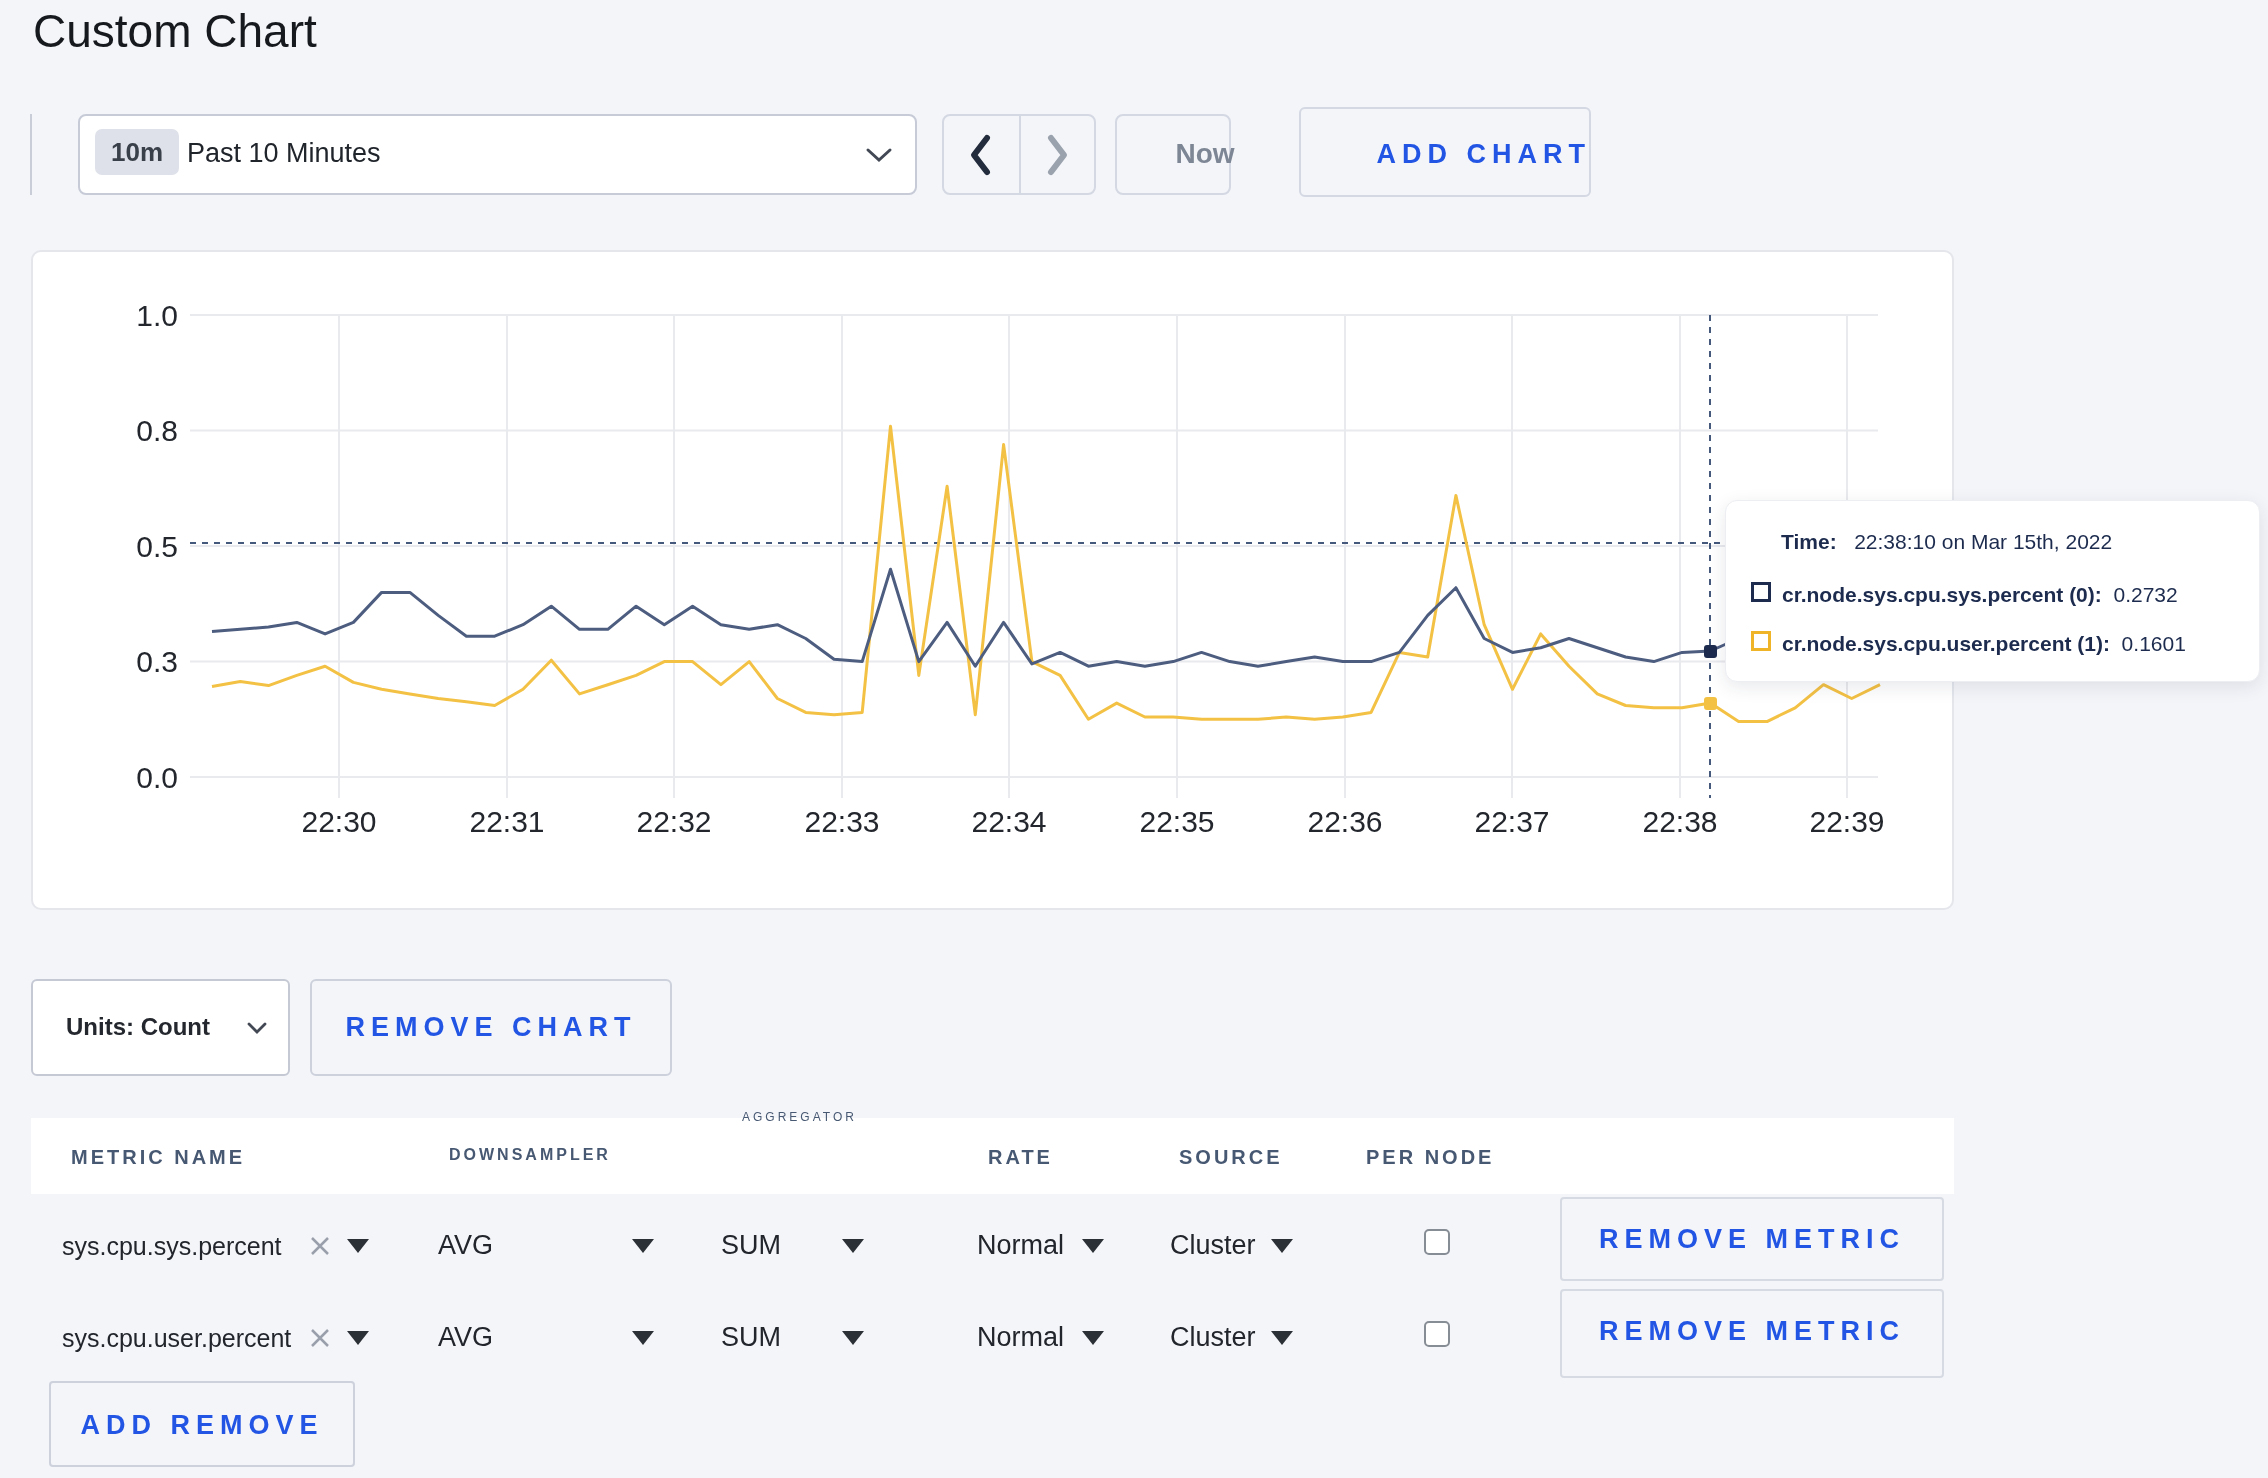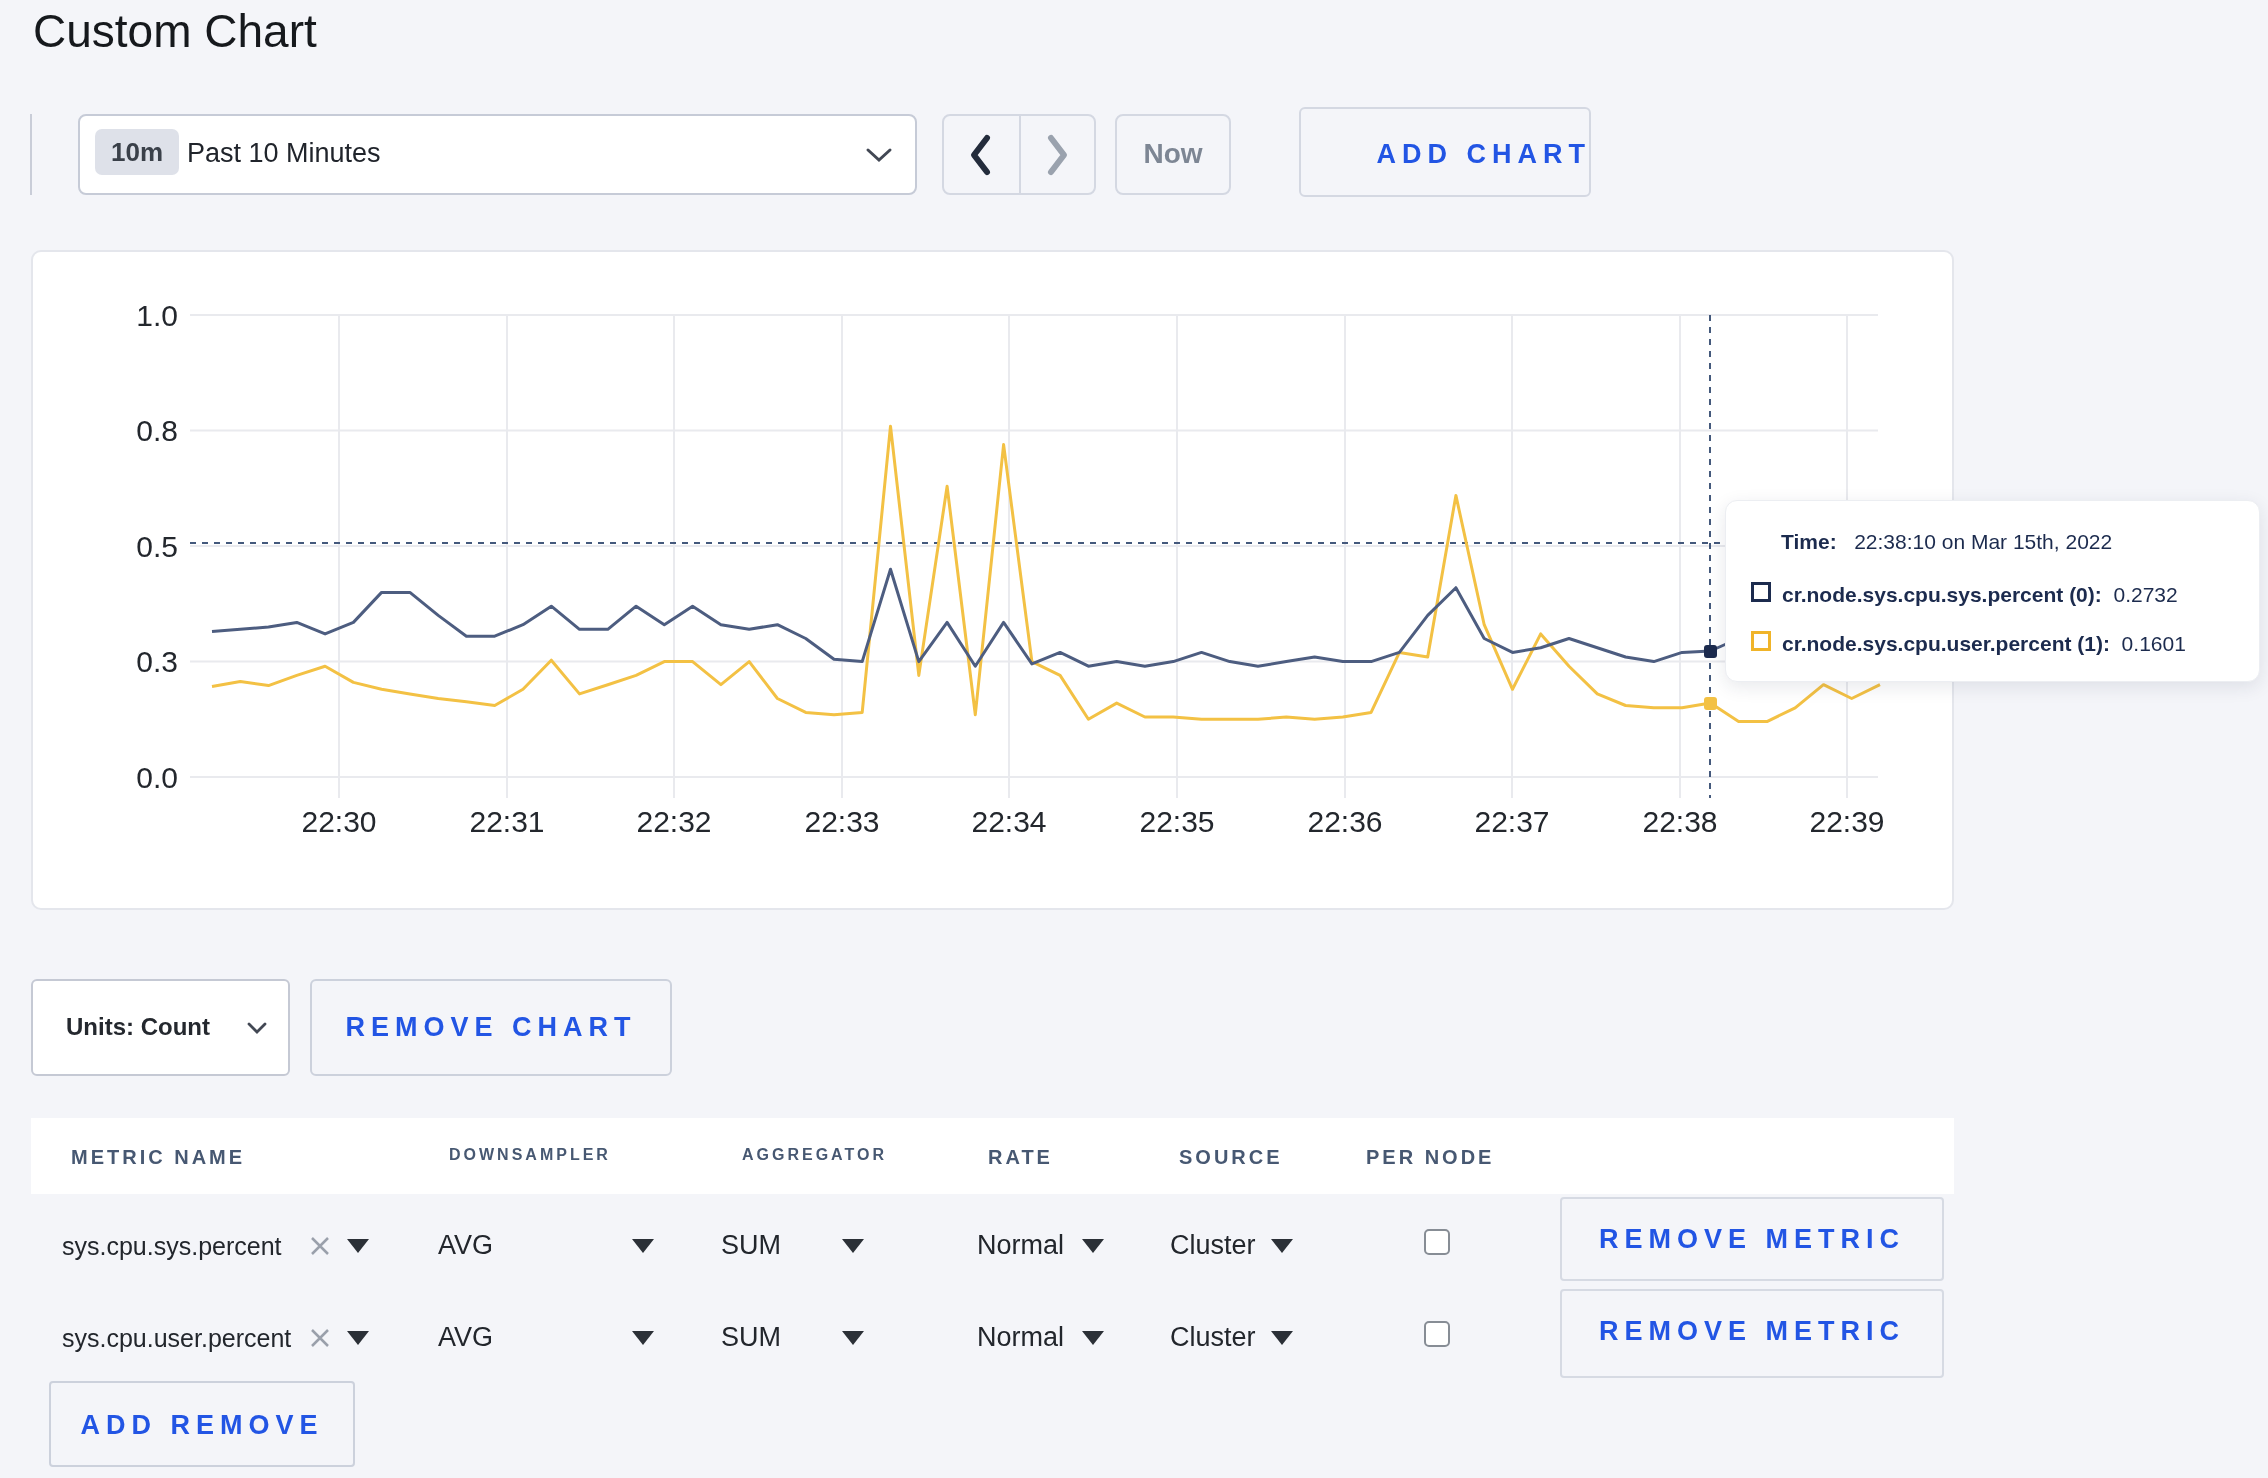--- a/index.html
+++ b/index.html
@@ -23,21 +23,21 @@
 <div class="btn" style="left:942px;top:114px;width:154px;height:81px;"></div>
 <div class="abs" style="left:1019px;top:116px;width:2px;height:77px;background:#d4d8e2;"></div>
 <svg class="abs" style="left:966px;top:132px;" width="28" height="46" viewBox="0 0 28 46">
     <path d="M21 6 L8 23 L21 40" fill="none" stroke="#232c3c" stroke-width="6" stroke-linecap="round" stroke-linejoin="round"></path>
   </svg>
 <svg class="abs" style="left:1044px;top:132px;" width="28" height="46" viewBox="0 0 28 46">
     <path d="M7 6 L20 23 L7 40" fill="none" stroke="#9aa2ae" stroke-width="6" stroke-linecap="round" stroke-linejoin="round"></path>
   </svg>
 
 <div class="btn" style="left:1115px;top:114px;width:116px;height:81px;"></div>
-<div class="abs" style="left:1115px;top:138px;width:116px;text-align:center;font-size:28px;color:#7d8694;font-weight:bold;">Now</div>
+<div class="abs" style="left:1115px;top:138px;width:116px;text-align:center;font-size:28px;color:#7d8694;font-weight:bold;padding-left:32px;">Now</div>
 
 <div class="btn" style="left:1299px;top:107px;width:292px;height:90px;border-radius:6px;"></div>
 <div class="abs bluetxt" style="left:1299px;top:139px;width:292px;text-align:right;font-size:27px;">ADD CHART</div>
 
 <div class="abs" style="left:31px;top:250px;width:1923px;height:660px;background:#fff;border:2px solid #e4e6ec;border-radius:10px;box-sizing:border-box;"></div>
 
 <svg class="abs" style="left:0;top:0;" width="2268" height="1478" viewBox="0 0 2268 1478">
 
   <g stroke="#e9eaee" stroke-width="2">
     <line x1="190" y1="315" x2="1878" y2="315"></line>
@@ -101,21 +101,21 @@
 <div class="abs" style="left:66px;top:1013px;font-size:24px;font-weight:bold;color:#24282e;">Units: Count</div>
 <svg class="abs" style="left:246px;top:1021px;" width="22" height="14" viewBox="0 0 22 14">
     <path d="M3 3 L11 11 L19 3" fill="none" stroke="#424854" stroke-width="2.8" stroke-linecap="round"></path>
   </svg>
 <div class="abs" style="left:310px;top:979px;width:362px;height:97px;border:2px solid #ccd1dc;border-radius:6px;box-sizing:border-box;"></div>
 <div class="abs bluetxt" style="left:310px;top:1012px;width:362px;text-align:center;font-size:27px;">REMOVE CHART</div>
 
 <div class="abs" style="left:31px;top:1118px;width:1923px;height:76px;background:#fff;"></div>
 <div class="abs" style="top:1146px;left:71px;font-size:20px;letter-spacing:3px;color:#475872;font-weight:bold;">METRIC NAME</div>
 <div class="abs" style="top:1146px;left:449px;font-size:16px;letter-spacing:3px;color:#475872;font-weight:bold;">DOWNSAMPLER</div>
-<div class="abs" style="top:1146px;left:742px;font-size:16px;letter-spacing:3px;color:#475872;font-weight:bold;">AGGREGATOR</div>
+<div class="abs" style="top:1110px;left:742px;font-size:12px;letter-spacing:3px;color:#475872;font-weight:normal;">AGGREGATOR</div>
 <div class="abs" style="top:1146px;left:988px;font-size:20px;letter-spacing:3px;color:#475872;font-weight:bold;">RATE</div>
 <div class="abs" style="top:1146px;left:1179px;font-size:20px;letter-spacing:3px;color:#475872;font-weight:bold;">SOURCE</div>
 <div class="abs" style="top:1146px;left:1366px;font-size:20px;letter-spacing:3px;color:#475872;font-weight:bold;">PER NODE</div>
 
 <div class="abs" style="left:62px;top:1232px;font-size:25px;color:#22262c;">sys.cpu.sys.percent</div>
 <svg class="abs" style="left:308px;top:1234px;" width="24" height="24" viewBox="0 0 24 24">
     <path d="M4 4 L20 20 M20 4 L4 20" stroke="#9aa0ab" stroke-width="2.5"></path>
   </svg>
 <div class="abs" style="left:347px;top:1239px;width:0;height:0;border-left:11px solid transparent;border-right:11px solid transparent;border-top:14px solid #2b3037;"></div>
 <div class="abs" style="left:438px;top:1230px;font-size:27px;color:#22262c;">AVG</div>

